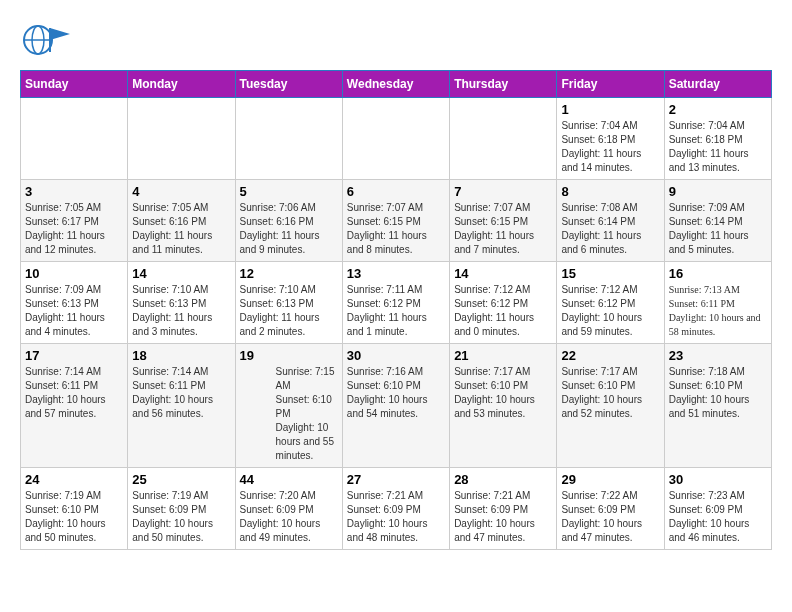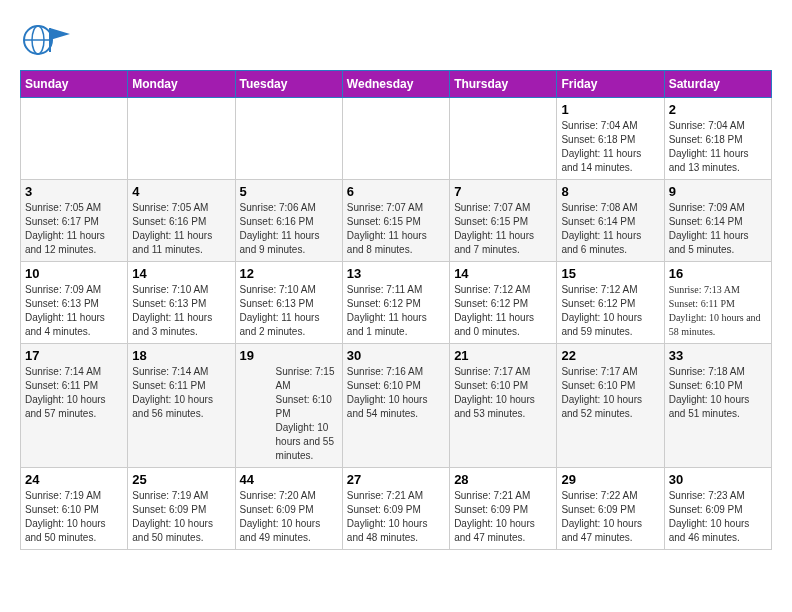--- a/index.html
+++ b/index.html
@@ -267,21 +267,21 @@
 Sunset: 6:10 PM
 Daylight: 10 hours and 53 minutes.</div>
         </td>
         <td>
           <span class="day-number">22</span>
           <div class="day-info" style="white-space: pre-line;">Sunrise: 7:17 AM
 Sunset: 6:10 PM
 Daylight: 10 hours and 52 minutes.</div>
         </td>
         <td>
-          <span class="day-number">33</span>
+          <span class="day-number">23</span>
           <div class="day-info" style="white-space: pre-line;">Sunrise: 7:18 AM
 Sunset: 6:10 PM
 Daylight: 10 hours and 51 minutes.</div>
         </td>
       </tr>
       <tr>
         <td>
           <span class="day-number">24</span>
           <div class="day-info" style="white-space: pre-line;">Sunrise: 7:19 AM
 Sunset: 6:10 PM

